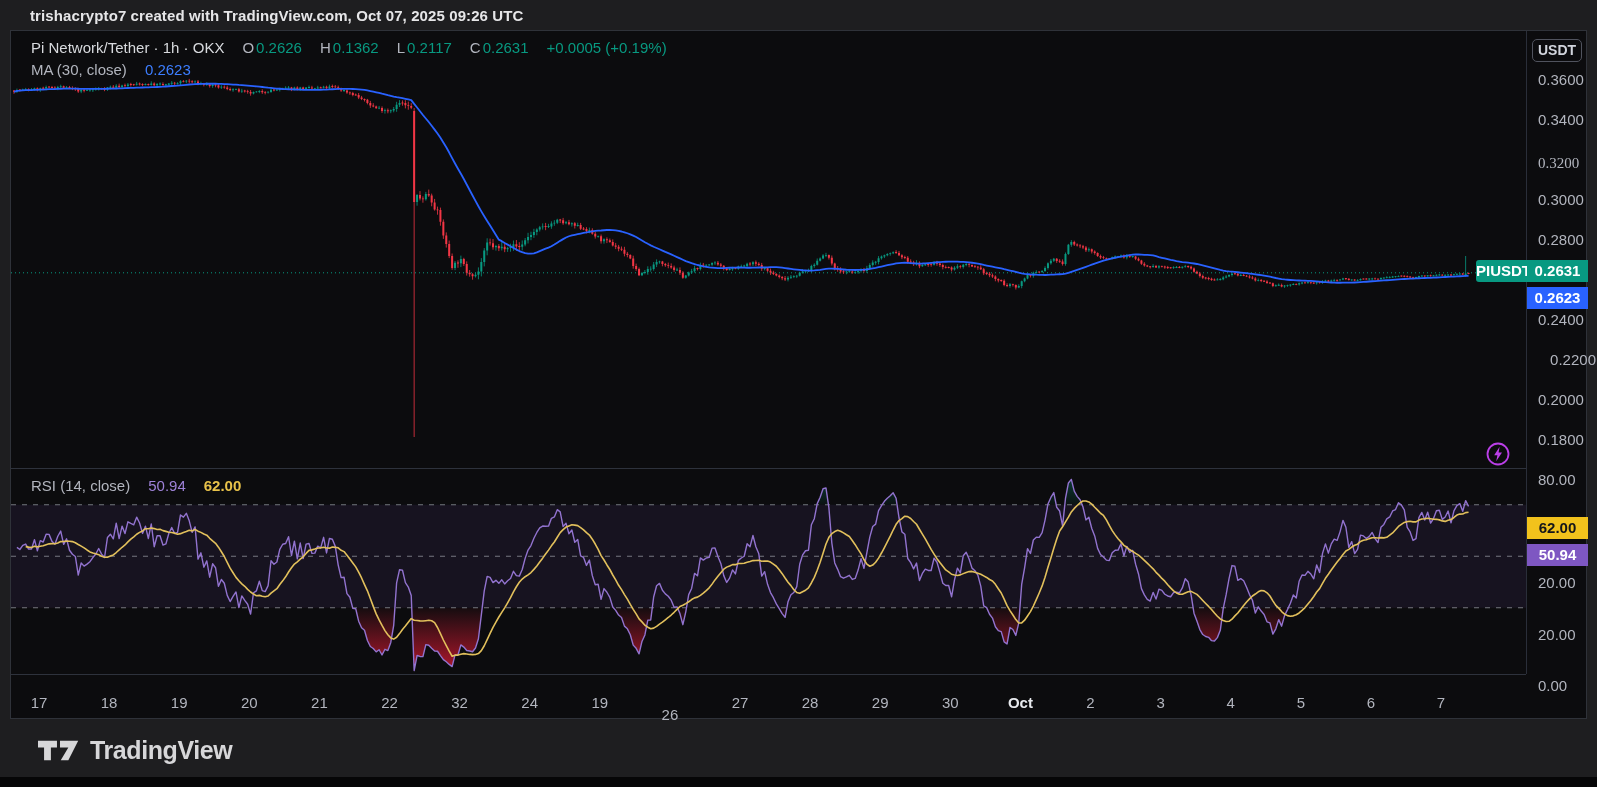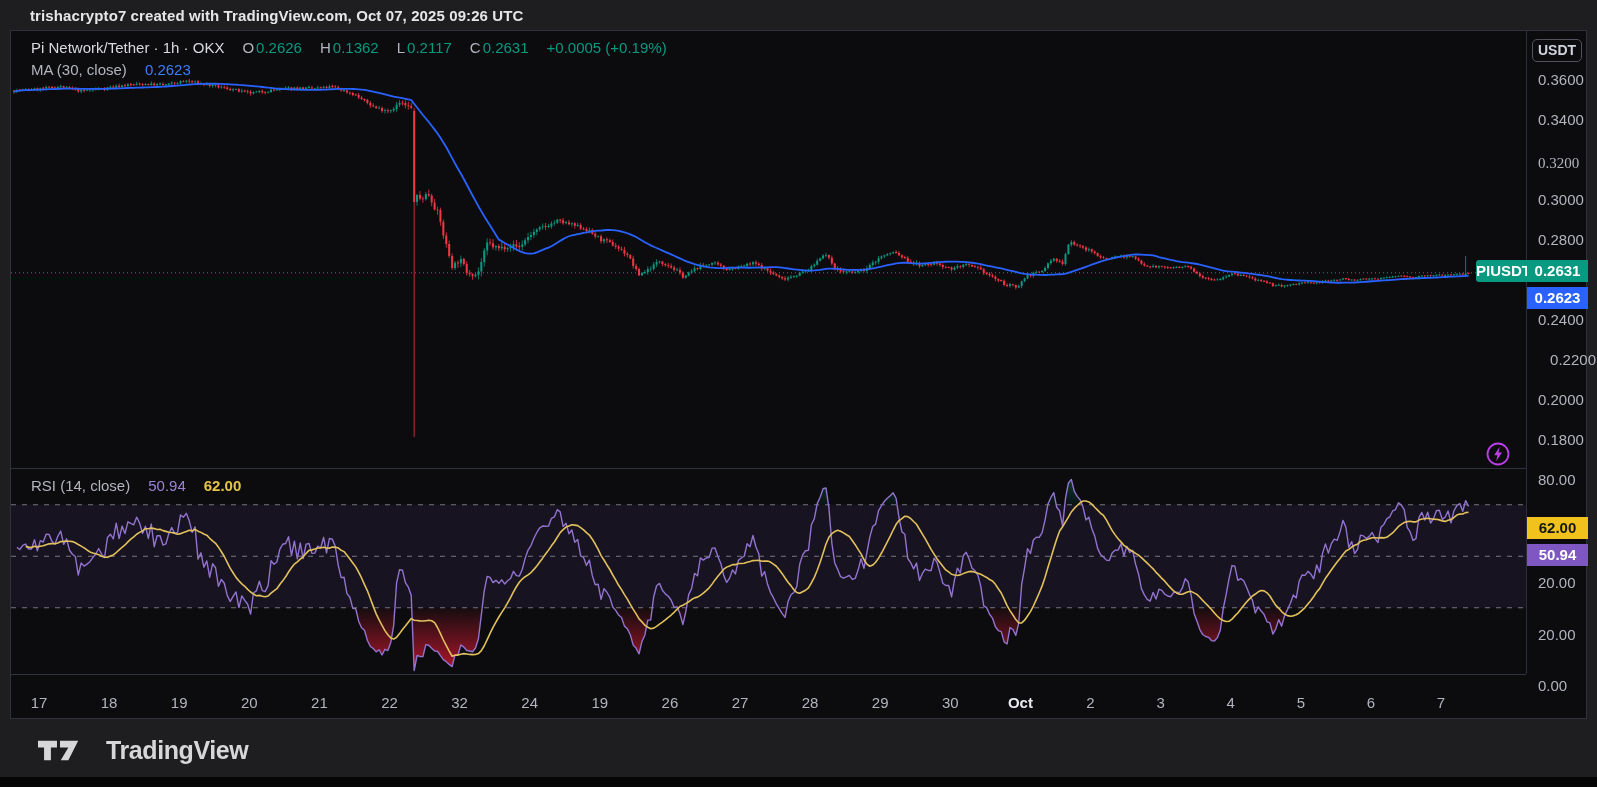--- a/index.html
+++ b/index.html
@@ -43,21 +43,21 @@
   .badge {
     position: absolute; height: 22px; line-height: 22px; font-size: 15px; font-weight: 700;
     text-align: center; color: #fff;
   }
   .badge.symbol { left: 1465px; top: 229px; width: 51px; border-radius: 3px 0 0 3px; background: #089981; }
   .badge.price  { left: 1516px; top: 229px; width: 61px; background: #089981; }
   .badge.ma     { left: 1516px; top: 256px; width: 61px; background: #2962ff; }
   .badge.rsi-ma { left: 1516px; top: 486px; width: 61px; background: #f2c21c; color: #14151a; }
   .badge.rsi    { left: 1516px; top: 513px; width: 61px; background: #7e57c2; }
   .flash-icon { position: absolute; left: 1474px; top: 410px; width: 26px; height: 26px; cursor: pointer; }
-  .footer { position: absolute; left: 38px; top: 736px; display: flex; align-items: center; gap: 24px; }
+  .footer { position: absolute; left: 38px; top: 736px; display: flex; align-items: center; gap: 8px; }
   .tv-mark { width: 44px; height: 23px; display: inline-block; }
   .tv-word { font-size: 25px; font-weight: 700; color: #d7d7d9; letter-spacing: -0.4px; }
   .bottom-strip { position: absolute; left: 0; top: 777px; width: 1597px; height: 10px; background: #060607; }
 </style>
 </head>
 <body>
 
 <div class="attribution">trishacrypto7 created with TradingView.com, Oct 07, 2025 09:26 UTC</div>
 
 <div class="chart-widget">
@@ -161,21 +161,21 @@
   <div id="time-ticks">
       <div class="tick time-tick" style="left: 6px;">17</div>
       <div class="tick time-tick" style="left: 76.1px;">18</div>
       <div class="tick time-tick" style="left: 146.2px;">19</div>
       <div class="tick time-tick" style="left: 216.3px;">20</div>
       <div class="tick time-tick" style="left: 286.4px;">21</div>
       <div class="tick time-tick" style="left: 356.5px;">22</div>
       <div class="tick time-tick" style="left: 426.6px;">32</div>
       <div class="tick time-tick" style="left: 496.7px;">24</div>
       <div class="tick time-tick" style="left: 566.8px;">19</div>
-      <div class="tick time-tick" style="left: 636.9px;">26</div>
+      <div class="tick time-tick" style="left: 636.9px; margin-top: 12px;">26</div>
       <div class="tick time-tick" style="left: 707px;">27</div>
       <div class="tick time-tick" style="left: 777.1px;">28</div>
       <div class="tick time-tick" style="left: 847.2px;">29</div>
       <div class="tick time-tick" style="left: 917.3px;">30</div>
       <div class="tick time-tick bold" style="left: 987.4px;">Oct</div>
       <div class="tick time-tick" style="left: 1057.5px;">2</div>
       <div class="tick time-tick" style="left: 1127.6px;">3</div>
       <div class="tick time-tick" style="left: 1197.7px;">4</div>
       <div class="tick time-tick" style="left: 1267.8px;">5</div>
       <div class="tick time-tick" style="left: 1337.9px;">6</div>

